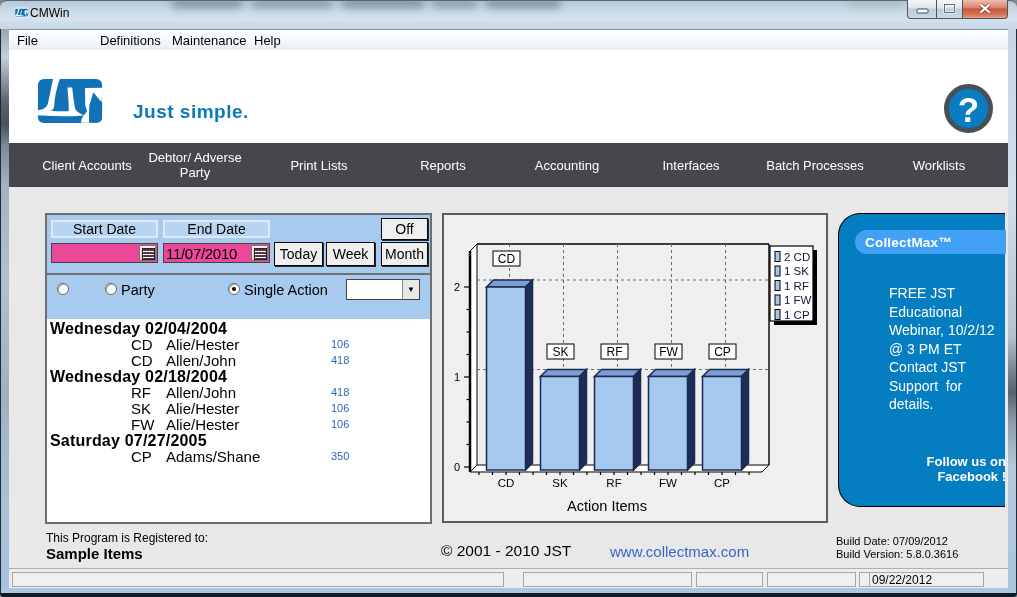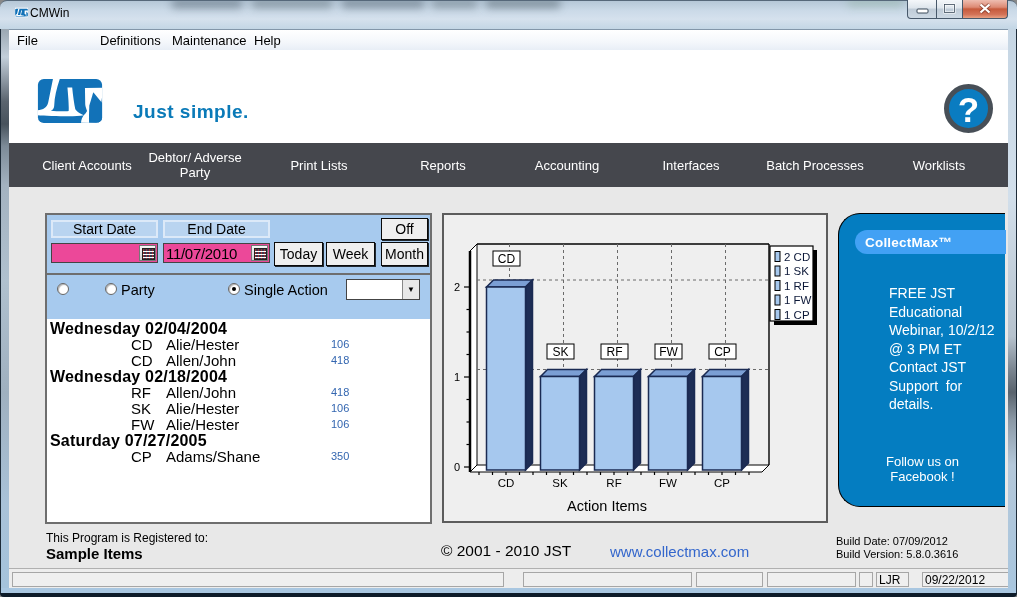--- a/index.html
+++ b/index.html
@@ -63,21 +63,21 @@
 .num { position:absolute; left:284px; font-size:11px; color:#3366b0; }
 
 
 #cpanel { position:absolute; left:433px; top:183px; width:386px; height:310px; border:2px solid #5c5c5c; background:#efefef; }
 
 
 #adpanel { position:absolute; left:829px; top:183px; width:167px; height:294px; background:#047dc1; border:1px solid #000; border-right:none; border-radius:22px 0 0 22px; color:#fff; }
 #adpill { position:absolute; left:16px; top:16px; width:151px; height:24px; background:#42a1f4; border-radius:12px 0 0 12px; }
 #adtitle { position:absolute; left:26px; top:21px; font-size:13.5px; font-weight:bold; letter-spacing:0.2px; }
 #adbody { position:absolute; left:26px; top:70px; font-size:14px; line-height:18.5px;margin-left:24px; }
-#adfollow { position:absolute; left:0; top:240px; width:167px; text-align:center; font-size:13px; line-height:15px; }
+#adfollow { position:absolute; left:0; top:240px; width:167px; text-align:right; font-size:13px; line-height:15px;font-weight:bold; }
 
 
 #foot1 { position:absolute; left:37px; top:501px; font-size:12px; }
 #foot2 { position:absolute; left:37px; top:515px; font-size:15px; font-weight:bold; }
 #copyr { position:absolute; left:432px; top:512px; font-size:15.5px; }
 #weblink { position:absolute; left:601px; top:513px; font-size:15px; color:#3366cc; }
 #build { position:absolute; left:827px; top:505px; font-size:11px; line-height:13px; }
 
 
 #statusbar { position:absolute; left:0; top:538px; width:999px; height:21px; background:#ededed; border-top:1px solid #b0b0b0; }
@@ -341,21 +341,21 @@
     <div id="weblink">www.collectmax.com</div>
     <div id="build">Build Date: 07/09/2012<br>Build Version: 5.8.0.3616</div>
 
     <div id="statusbar">
       <div class="scell" style="left:3px;width:492px;"></div>
       <div class="scell" style="left:514px;width:169px;"></div>
       <div class="scell" style="left:687px;width:67px;"></div>
       <div class="scell" style="left:758px;width:89px;"></div>
       <div class="scell" style="left:850px;width:14px;"></div>
       <div class="scell" style="left:867px;width:33px;">LJR</div>
-      <div class="scell" style="left:913px;width:95px;">09/22/2012</div>
+      <div class="scell" style="left:860px;width:115px;">09/22/2012</div>
     </div>
   </div>
 
   <div id="borderL"></div>
   <div id="borderR"></div>
   <div id="borderB"></div>
   <div id="borderB2"></div>
 </div>
 
 </body></html>

